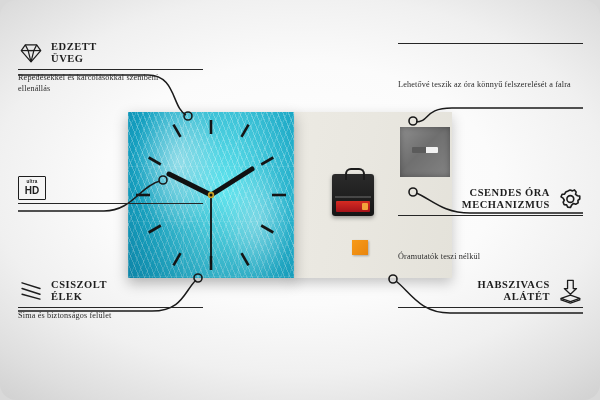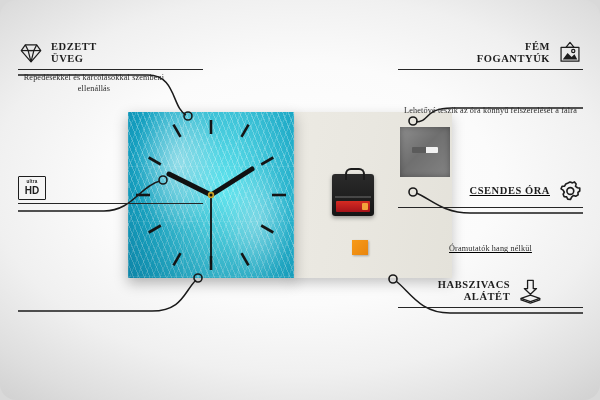--- a/index.html
+++ b/index.html
@@ -27,21 +27,21 @@
     letter-spacing:.55px;white-space:nowrap;
   }
   .feat.left .titles{text-align:left;}
   .feat.right .titles{text-align:right;}
   .rule{height:1.4px;background:#262626;margin-top:3px;}
   .desc{
     font-family:"Liberation Serif",serif;
     font-size:8.2px;color:#2b2b2b;line-height:1.34;margin-top:3px;
     letter-spacing:.15px;
   }
-  .feat.right .desc{text-align:center;margin-top:36px;}
+  .feat.right .desc{text-align:left;margin-top:36px;}
   .feat.left .desc{text-align:left;}
   .ico{width:26px;height:26px;flex:0 0 26px;display:block;}
 
   
   .hdbox{
     width:26px;height:22px;border:1.4px solid #1d1d1d;border-radius:1px;
     display:flex;flex-direction:column;align-items:center;justify-content:center;
     line-height:1;flex:0 0 26px;
   }
   .hdbox .u{font-size:4.6px;font-weight:700;letter-spacing:.2px;color:#1d1d1d;font-family:"Liberation Sans",sans-serif;}
@@ -205,73 +205,77 @@
           <path d="M23 6 L19.5 13 L16 27"></path>
             <path d="M12.5 13 L19.5 13"></path>
         </g>
       </svg>
       <div class="titles">
         <span class="t1">EDZETT</span>
         <span class="t2">ÜVEG</span>
       </div>
     </div>
     <div class="rule"></div>
-    <div class="desc" style="width:152px;text-align:center;">Repedésekkel és karcolásokkal szembeni ellenállás</div>
+    <div class="desc" style="width:152px;">Repedésekkel és karcolásokkal szembeni ellenállás</div>
   </div>
 
   <div class="feat left" style="left:18px;top:176px;width:185px;">
     <div class="hdr" style="justify-content:flex-start;">
       <div class="hdbox">
         <span class="u">ultra</span>
         <span class="h">HD</span>
       </div>
       <div class="titles">
       </div>
     </div>
     <div class="rule"></div>
   </div>
 
+  <div class="feat left" style="left:18px;top:278px;width:185px;">
+    <div class="hdr" style="justify-content:flex-start;">
+      <svg class="ico" viewBox="0 0 32 32">
+        <g stroke="#1d1d1d" stroke-width="1.8" stroke-linecap="round">
+          <line x1="5" y1="6" x2="27" y2="13"></line>
+          <line x1="5" y1="13" x2="27" y2="20"></line>
+          <line x1="5" y1="20" x2="27" y2="26"></line>
+        </g>
+      </svg>
+      <div class="titles">
+        <span class="t1">CSISZOLT</span>
+        <span class="t2">ÉLEK</span>
+      </div>
+    </div>
+    <div class="rule"></div>
+    <div class="desc">Sima és biztonságos felület</div>
+  </div>
 
   <div class="feat right" style="left:398px;top:40px;width:185px;">
+    <div class="rule"></div>
+    <div class="desc">Lehetővé teszik az óra könnyű felszerelését a falra</div>
+  </div>
+
+  <div class="feat right" style="left:398px;top:186px;width:185px;">
     <div class="hdr" style="justify-content:flex-end;">
       <div class="titles">
-        <span class="t1">FÉM</span>
-        <span class="t2">FOGANTYÚK</span>
-      </div>
-      <svg class="ico" viewBox="0 0 32 32">
-        <g fill="none" stroke="#1d1d1d" stroke-width="1.5" stroke-linejoin="round">
-          <path d="M16 3 L11 9 L21 9 Z"></path>
-          <rect x="5" y="9" width="22" height="17"></rect>
-          <path d="M7 24 L13 16 L18 21 L21.5 17.5 L25 24 Z" fill="#1d1d1d" stroke="none"></path>
-          <circle cx="20" cy="13.5" r="2"></circle>
-        </g>
-      </svg>
-    </div>
-    <div class="rule"></div>
-    <div class="desc">Lehetővé teszik az óra könnyű felszerelését a falra</div>
-  </div>
-
-  <div class="feat right" style="left:398px;top:178px;width:185px;text-decoration:underline;">
-    <div class="hdr" style="justify-content:flex-end;">
-      <div class="titles">
         <span class="t1">CSENDES ÓRA</span>
+        <span class="t2">MECHANIZMUS</span>
       </div>
       <svg class="ico" viewBox="0 0 32 32">
         <g fill="none" stroke="#1d1d1d" stroke-width="2" stroke-linejoin="round">
           <path d="M16 5 L19 6 L21.5 4.8 L23.5 7.5 L22.8 10.3 L25.2 12 L28 12.5 L28 16 L25.8 17.8 L26 20.8 L23 22.5 L20.3 21.5 L18 23.5 L16.5 26.5 L13.2 26 L11.8 23.3 L8.8 23 L7.6 20 L9 17.5 L7.5 15 L5 13.3 L6.3 10.2 L9.3 10 L10.8 7.4 L13.6 6.2 Z"></path>
           <circle cx="16.4" cy="16" r="4.2"></circle>
         </g>
       </svg>
     </div>
     <div class="rule"></div>
-    <div class="desc">Óramutatók hang nélkül</div>
+    <div class="desc">Óramutatók teszi nélkül</div>
   </div>
 
   <div class="feat right" style="left:398px;top:278px;width:185px;">
-    <div class="hdr" style="justify-content:center;">
+    <div class="hdr" style="justify-content:flex-end;">
       <div class="titles">
         <span class="t1">HABSZIVACS</span>
         <span class="t2">ALÁTÉT</span>
       </div>
       <svg class="ico" viewBox="0 0 32 32">
         <g fill="none" stroke="#1d1d1d" stroke-width="1.6" stroke-linejoin="round">
           <path d="M13 3 L13 13 L9 13 L16.5 20 L24 13 L20 13 L20 3 Z"></path>
           <path d="M16.5 21 L5 25 L16.5 29 L28 25 Z"></path>
           <path d="M5 25 L5 27 L16.5 31 L28 27 L28 25"></path>
         </g>

